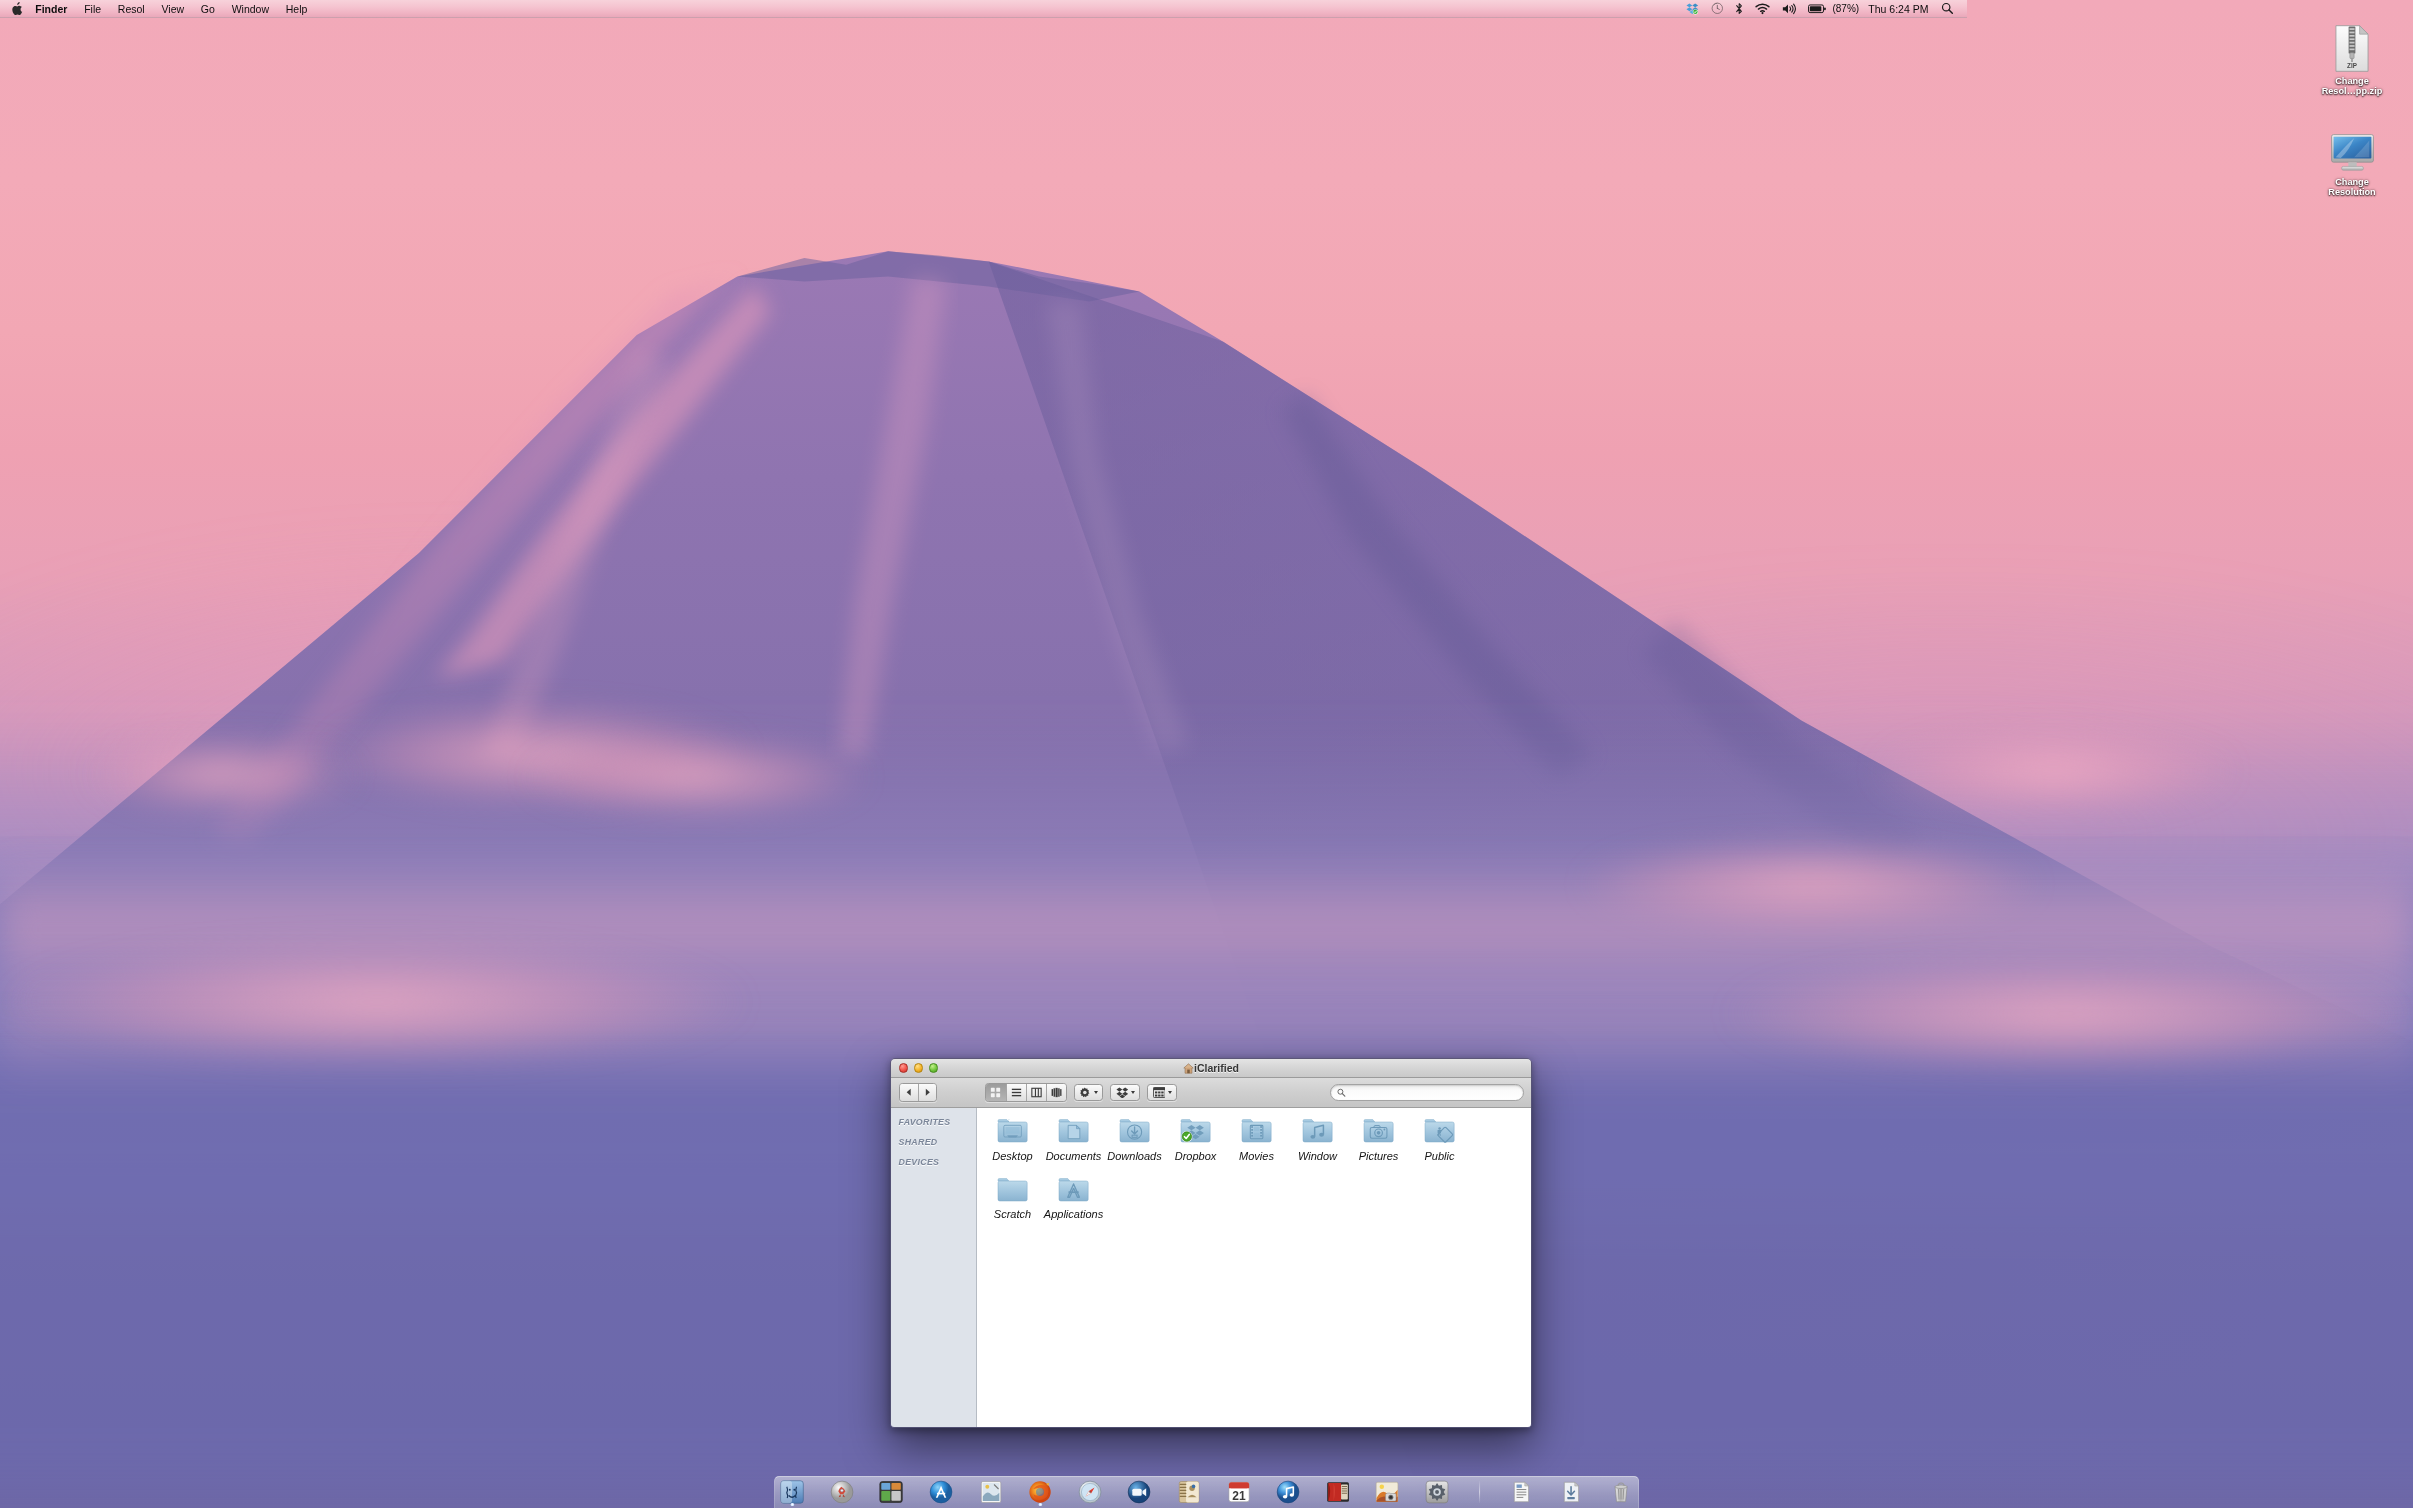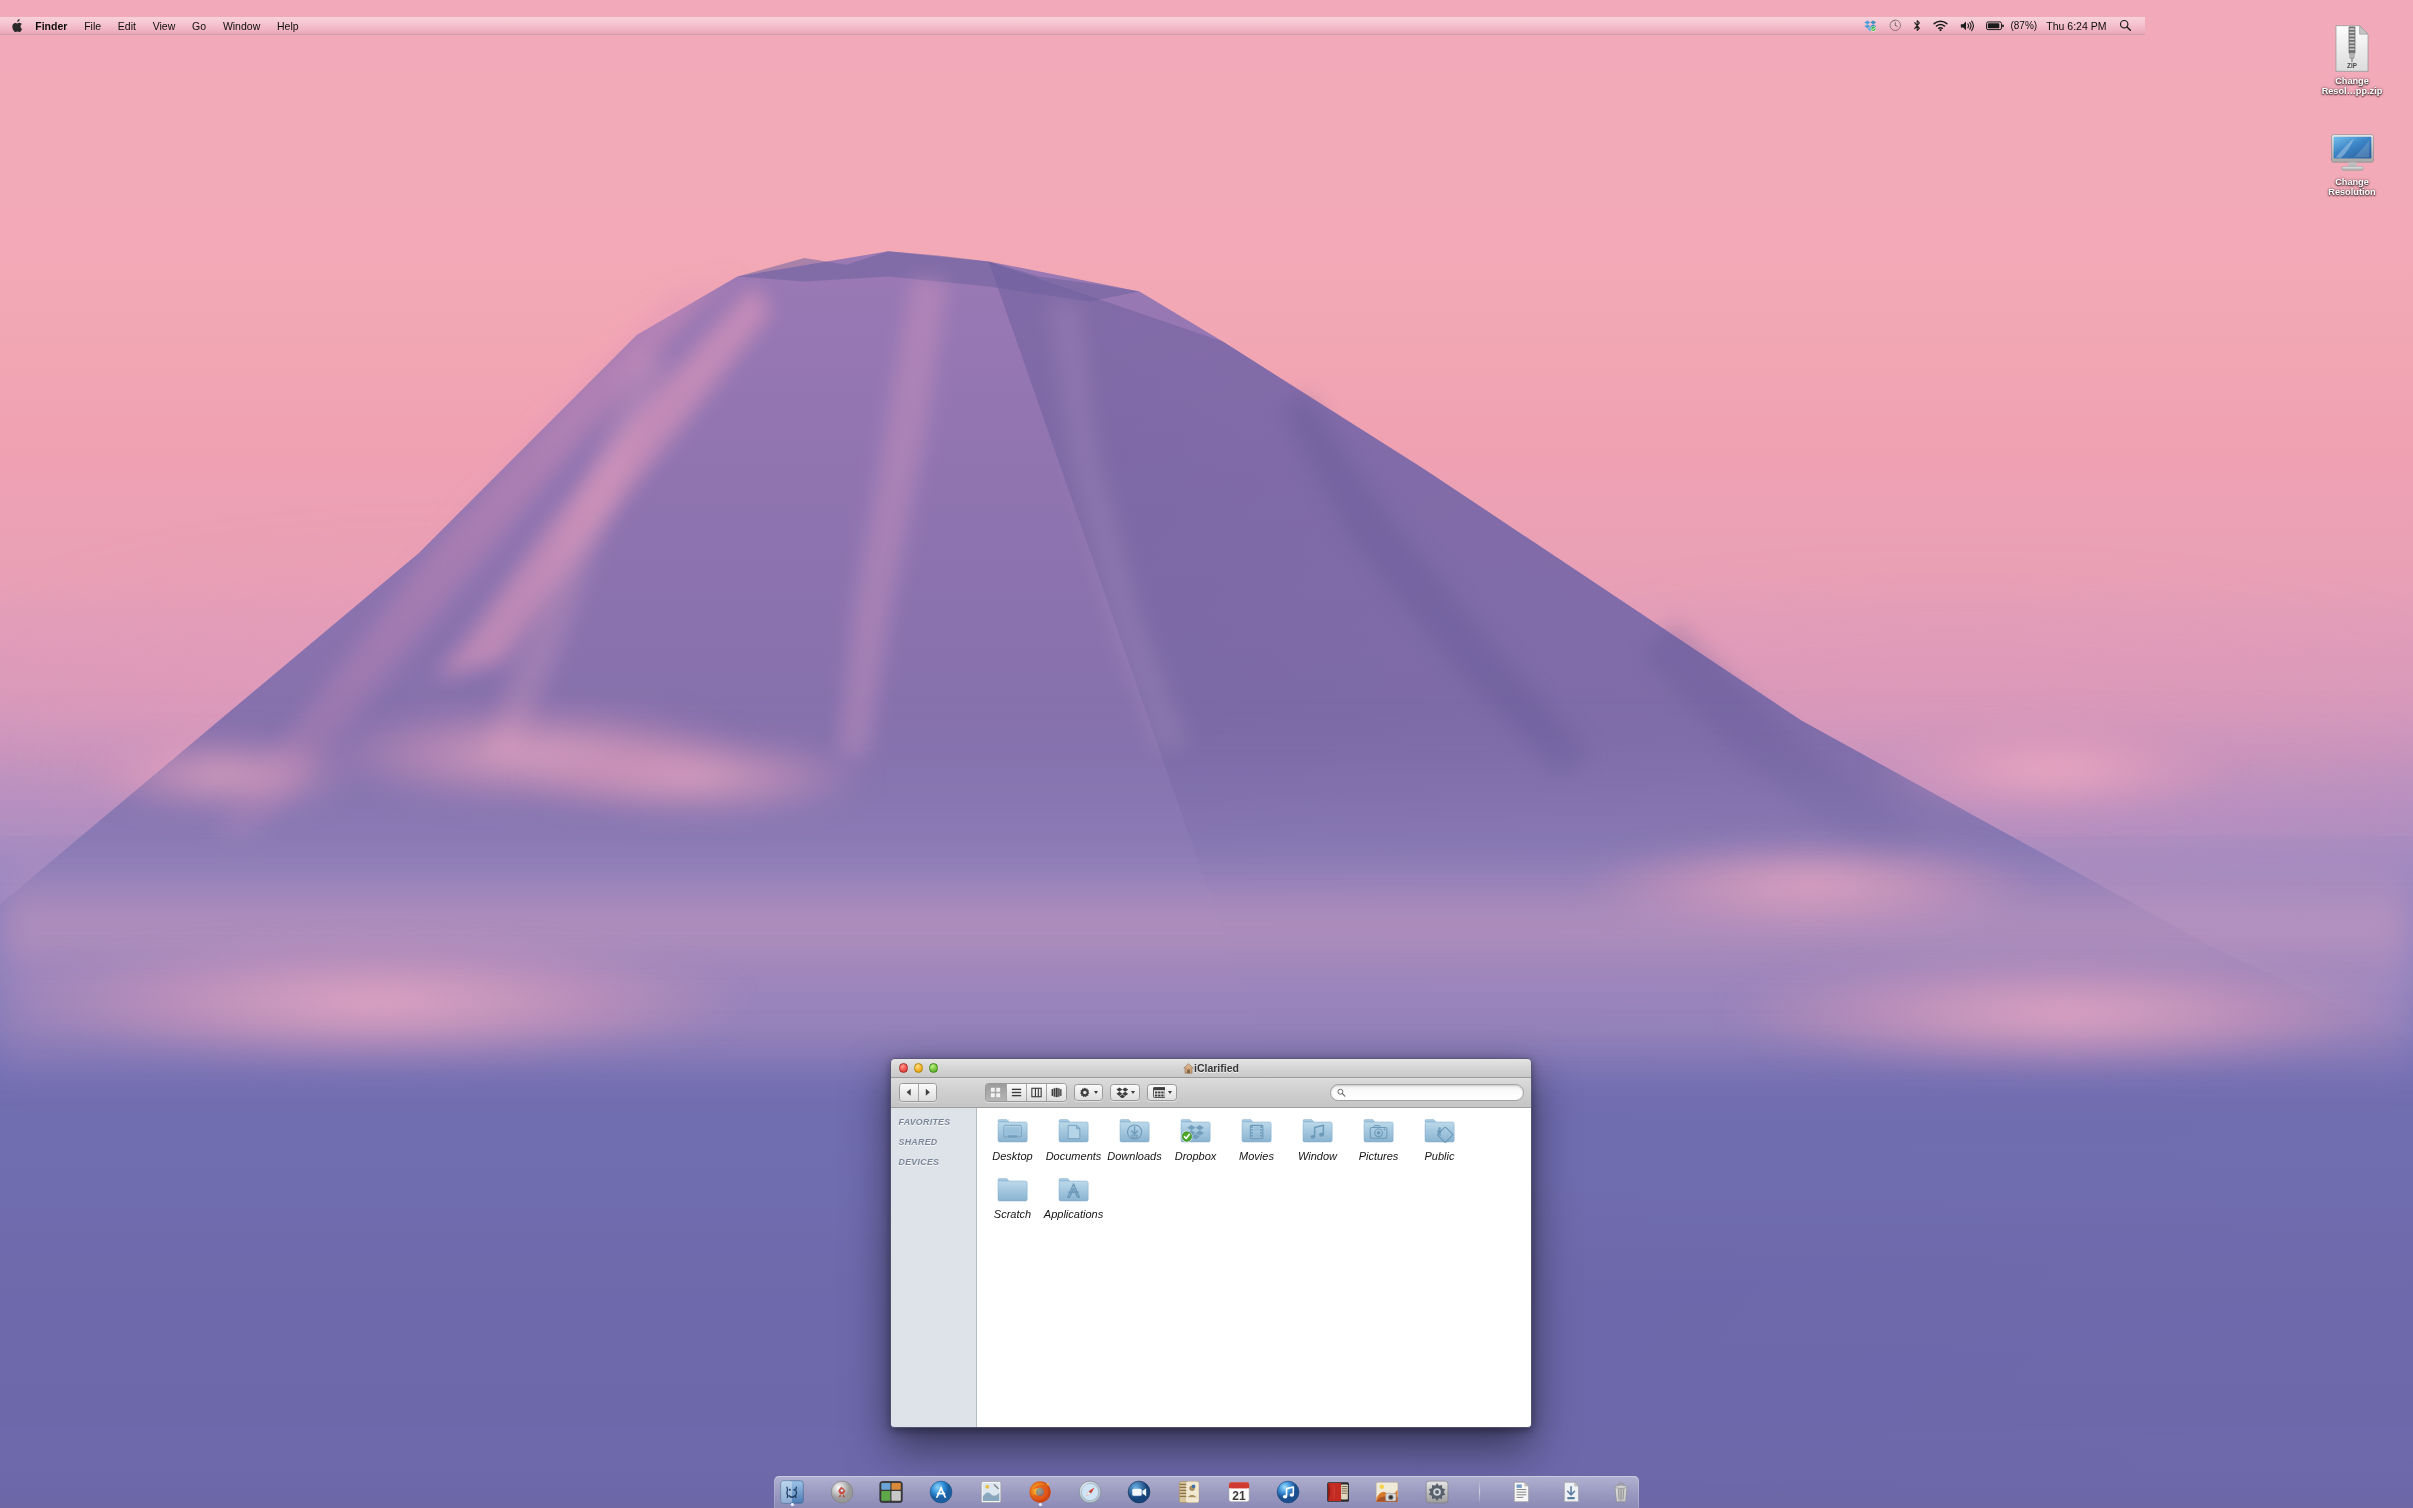--- a/index.html
+++ b/index.html
@@ -49,21 +49,21 @@
     position:absolute; left:0; width:2413px;
     background:linear-gradient(to bottom, rgba(247,172,192,0) 0%, rgba(247,172,192,0.42) 45%, rgba(247,172,192,0) 100%);
     filter:blur(18.4px);
   }
 
   
   #fuji { position:absolute; left:0; top:0; width:2413px; height:1508px; }
 
   
   #menubar {
-    position:absolute; left:0; top:17px; width:2145px; height:18.4px;
+    position:absolute; left:0; top:0; width:1967px; height:18.4px;
     background:linear-gradient(to bottom, #f7d2da 0%, #f5c4d0 40%, #f0b4c4 75%, #e9a8ba 100%);
     border-bottom:0.8px solid rgba(150,100,120,0.45);
     display:flex; align-items:center;
     font-size:10.5px; color:#0d0d0d; z-index:60;
   }
   .mb-apple { margin-left:11px; margin-right:4.2px; display:flex; align-items:center; }
   .mb-item { padding:0 8.4px; line-height:18.4px; white-space:nowrap; cursor:default; }
   .mb-item.bold { font-weight:bold; }
   .mb-right { margin-left:auto; display:flex; align-items:center; padding-right:7.5px; gap:0px; }
   .mb-ico { display:flex; align-items:center; justify-content:center; padding:0 5.9px; height:18.4px; }
@@ -276,21 +276,21 @@
   <span class="mb-apple">
     <svg width="11.7" height="13.4" viewBox="0 0 14 16">
       <path d="M9.6 2.4c.5-.6.85-1.45.75-2.3-.73.03-1.62.49-2.14 1.1-.47.54-.89 1.4-.78 2.23.82.06 1.66-.42 2.17-1.03z
                M10.33 4.6c-1.19-.07-2.2.67-2.77.67-.58 0-1.45-.64-2.39-.62-1.23.02-2.37.71-3 1.82-1.28 2.22-.33 5.51.92 7.32
                .61.88 1.34 1.87 2.3 1.84.92-.04 1.27-.6 2.38-.6 1.11 0 1.42.6 2.39.58.99-.02 1.61-.9 2.22-1.78
                .69-1.02.98-2.01 1-2.06-.02-.01-1.91-.74-1.93-2.93-.02-1.83 1.49-2.7 1.56-2.75-.85-1.25-2.17-1.4-2.64-1.43z" fill="#2a2a2a"></path>
     </svg>
   </span>
   <span class="mb-item bold">Finder</span>
   <span class="mb-item">File</span>
-  <span class="mb-item">Edit</span>
+  <span class="mb-item">Resol</span>
   <span class="mb-item">View</span>
   <span class="mb-item">Go</span>
   <span class="mb-item">Window</span>
   <span class="mb-item">Help</span>
 
   <div class="mb-right">
     <span class="mb-ico">
       <svg width="12.6" height="11.7" viewBox="0 0 16 15">
         <path d="M4.3 0.6 L0.5 3.1 L4.3 5.6 L8 3.1 Z" fill="#4a9fd8"></path>
         <path d="M11.7 0.6 L15.5 3.1 L11.7 5.6 L8 3.1 Z" fill="#3d8fc6"></path>

